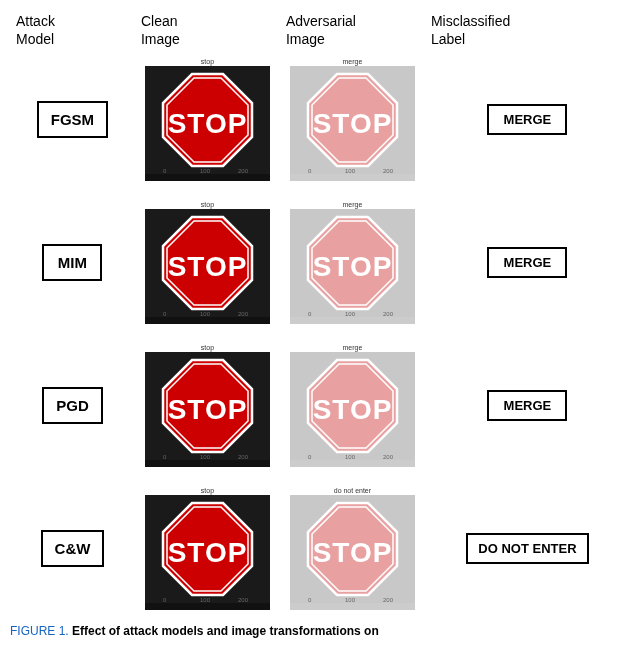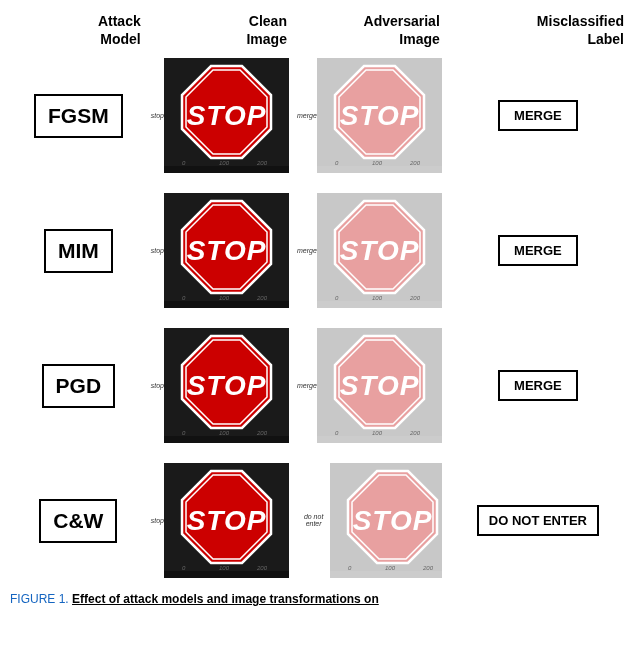--- a/index.html
+++ b/index.html
@@ -14,36 +14,36 @@
     }
 
     .main-table {
       width: 620px;
       margin: 8px auto 0;
       border-collapse: collapse;
     }
 
     .header-row th {
       font-size: 14px;
-      font-weight: bold;
-      text-align: right;
+      font-weight: normal;
+      text-align: left;
       padding: 4px 6px;
       vertical-align: middle;
       line-height: 1.3;
     }
 
     .data-row td {
       text-align: center;
       vertical-align: middle;
       padding: 6px 4px;
     }
 
     .attack-label {
       border: 2.5px solid #000;
-      font-size: 21px;
+      font-size: 15px;
       font-weight: bold;
       padding: 8px 12px;
       display: inline-block;
       min-width: 60px;
     }
 
     .misclass-label {
       border: 2.5px solid #000;
       font-size: 13px;
       font-weight: bold;
@@ -78,40 +78,39 @@
     .axis-label-top {
       font-size: 7px;
       color: #333;
       text-align: center;
       display: block;
       margin-bottom: 1px;
     }
 
     .stop-sign-wrapper {
       display: flex;
+      flex-direction: column;
       align-items: center;
-      font-style: italic;
     }
 
     .figure-caption {
       font-size: 12px;
       text-align: justify;
       width: 620px;
       margin: 6px auto 4px;
       line-height: 1.5;
     }
 
     .figure-caption .fig-label {
       color: #1565c0;
       font-weight: normal;
     }
 
     .figure-caption .fig-bold {
       font-weight: bold;
-      text-decoration: underline;
     }
   </style>
 </head>
 <body>
 
 <table class="main-table">
   <thead>
     <tr class="header-row">
       <th>Attack<br>Model</th>
       <th>Clean<br>Image</th>

